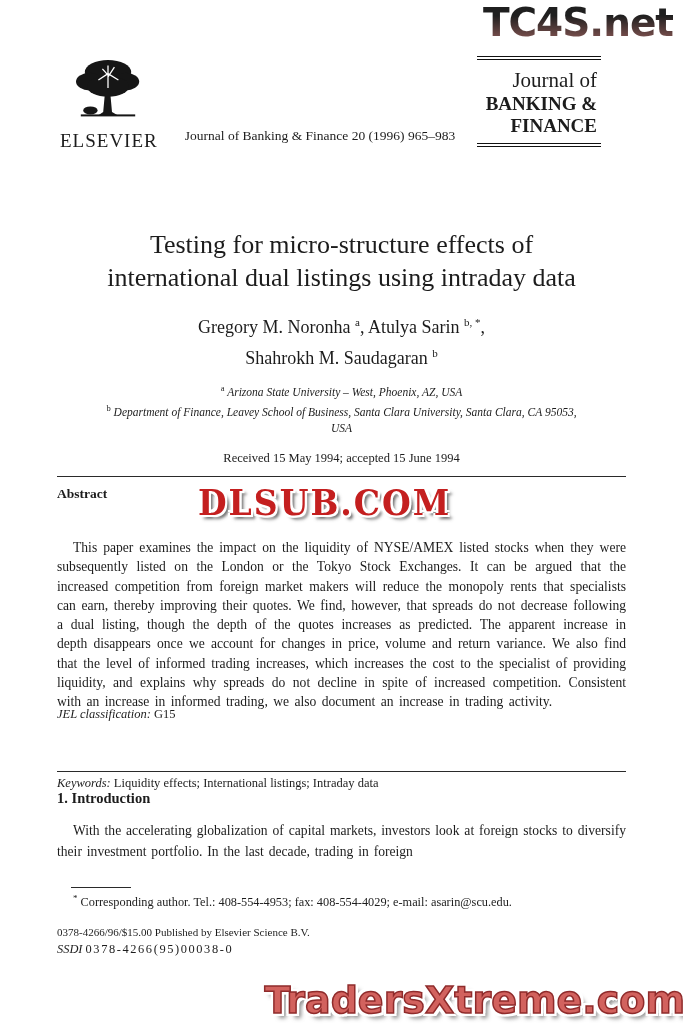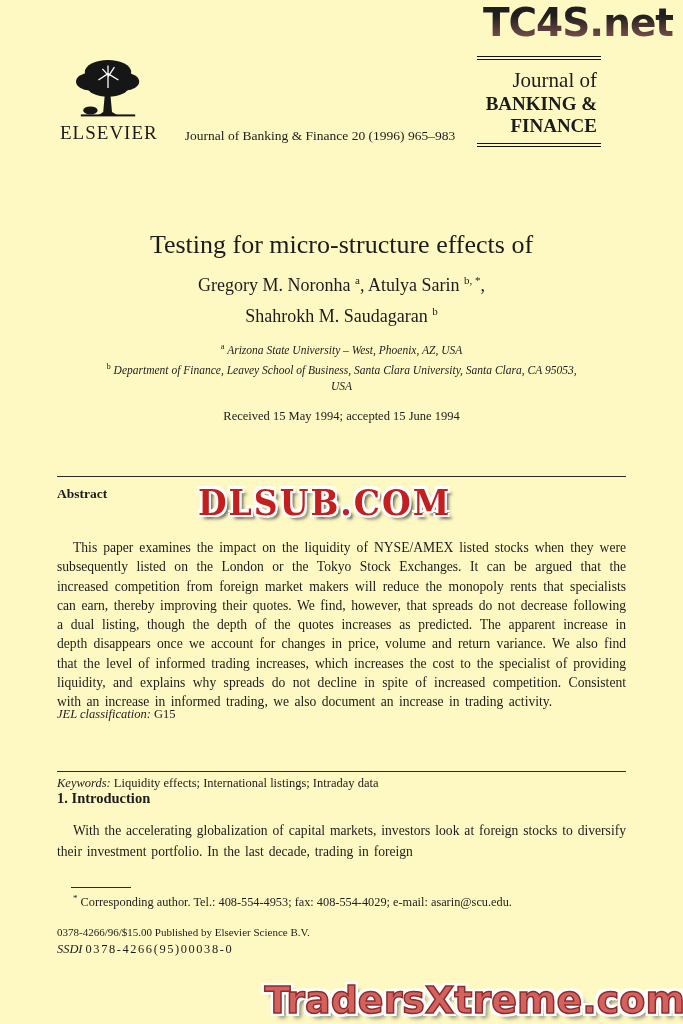--- a/index.html
+++ b/index.html
@@ -1,20 +1,20 @@
 <!DOCTYPE html>
 <html><head>
 <meta charset="utf-8">
 <style>
   * { margin:0; padding:0; box-sizing:border-box; }
   html,body { background:#e9e9e9; }
   .page {
     position:relative;
     width:683px; height:1024px;
-    background:#fef9c3;
+    background:#ffffff;
     font-family:"Liberation Serif","DejaVu Serif",serif;
     color:#1c1c1c;
     overflow:hidden;
     margin:0 auto;
   }
 
   
   .wm-top {
     position:absolute; top:0px; right:10px;
     font-family:"DejaVu Sans","Liberation Sans",sans-serif;
@@ -44,36 +44,36 @@
     text-shadow:
       -3px -3px 0 #fff, 3px -3px 0 #fff, -3px 3px 0 #fff, 3px 3px 0 #fff,
       -3px 0 0 #fff, 3px 0 0 #fff, 0 -3px 0 #fff, 0 3px 0 #fff,
       5px 5px 4px rgba(90,90,90,.7);
     z-index:5;
   }
 
   
   .logo-block { position:absolute; left:60px; top:56px; width:96px; text-align:center; }
   .logo-block svg { display:block; margin:0 auto; }
-  .logo-word { font-size:19px; letter-spacing:1px; margin-top:2px; }
+  .logo-word { font-size:19px; letter-spacing:1px; margin-top:10px; }
 
   .citation { position:absolute; left:120px; top:128px; width:400px; text-align:center; font-size:13.5px; }
 
   .journal-box {
     position:absolute; right:82px; top:56px; width:124px;
     border-top:4px double #111; border-bottom:4px double #111;
     padding:8px 2px 6px 2px; text-align:right;
   }
   .jb1 { font-size:21px; letter-spacing:0px; padding-right:2px; }
   .jb2, .jb3 { font-size:19px; font-weight:bold; letter-spacing:0px; padding-right:2px; }
 
   
   .front { position:absolute; left:57px; top:228px; width:569px; text-align:center; }
   .title { font-size:26px; line-height:33px; font-weight:normal; }
-  .authors { margin-top:6px; font-size:18px; line-height:26px; }
+  .authors { margin-top:15px; font-size:18px; line-height:26px; }
   .authors sup { font-size:11px; }
   .affils { margin-top:9px; font-style:italic; font-size:11.5px; line-height:16px; }
   .affils sup { font-size:8.5px; font-style:normal; }
   .received { margin-top:15px; font-size:12.5px; font-style:normal; }
 
   
   .rule { position:absolute; left:57px; width:569px; border-top:1.5px solid #2a2a2a; }
   .rule-abstract { top:476px; }
   .rule-keywords { top:771px; }
   .rule-footnote { position:absolute; left:71px; top:887px; width:60px; border-top:1.3px solid #2a2a2a; }
@@ -137,20 +137,21 @@
 
   <div class="journal-box">
     <div class="jb1">Journal of</div>
     <div class="jb2">BANKING &amp;</div>
     <div class="jb3">FINANCE</div>
   </div>
 
   <div class="front">
     <div class="title">
       <span>Testing for micro-structure effects of</span><br>
+      <span>international dual listings using intraday data</span>
     </div>
     <div class="authors">
       <span>Gregory M. Noronha</span>&nbsp;<sup>a</sup><span>, </span>
       <span>Atulya Sarin</span>&nbsp;<sup>b, *</sup><span>,</span><br>
       <span>Shahrokh M. Saudagaran</span>&nbsp;<sup>b</sup>
     </div>
     <div class="affils">
       <div><sup>a</sup> <span>Arizona State University – West, Phoenix, AZ, USA</span></div>
       <div><sup>b</sup> <span>Department of Finance, Leavey School of Business, Santa Clara University, Santa Clara, CA 95053,</span></div>
       <div><span>USA</span></div>

